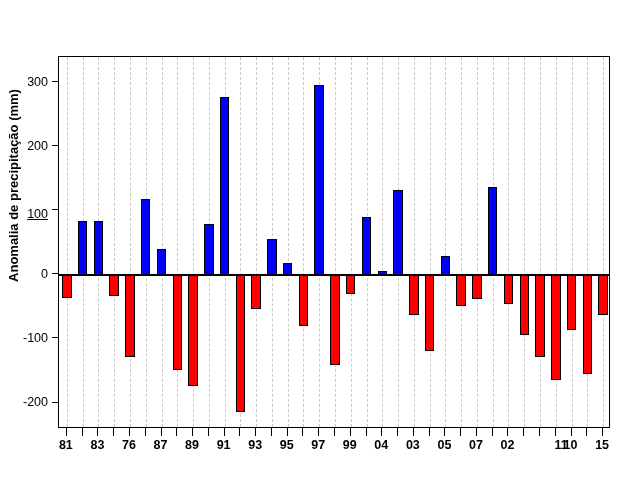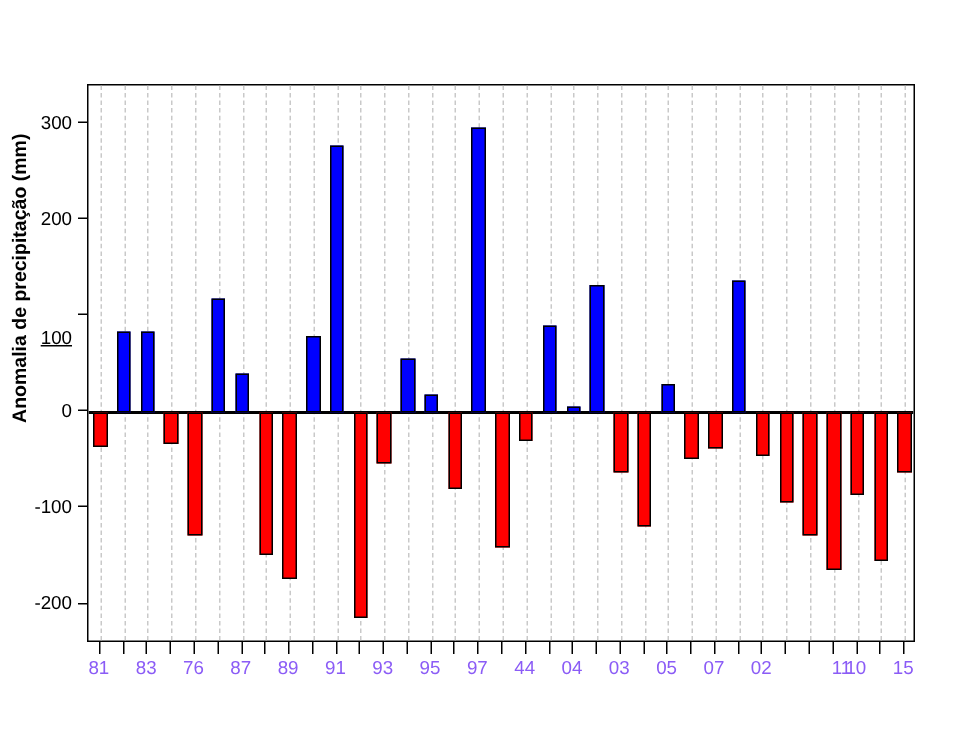--- a/index.html
+++ b/index.html
@@ -71,21 +71,21 @@
 
   
   .x-axis-ticks{position:absolute;left:58px;top:428px;width:552px;height:8px;}
   .x-axis-ticks i{
     position:absolute;top:0;width:0;height:8px;
     border-left:1.4px solid #000;
   }
   .x-axis-labels{position:absolute;left:58px;top:438px;width:552px;height:18px;}
   .x-axis-labels span{
     position:absolute;top:0;transform:translateX(-50%);
-    font-size:12.5px;color:#8b5cf6;white-space:nowrap;
+    font-size:12.5px;color:#000000;white-space:nowrap;font-weight:bold;
   }
   .x-axis-title{
     position:absolute;left:0;top:466px;width:640px;
     text-align:center;font-size:13px;font-weight:bold;color:#000;
   }
 </style>
 </head>
 <body>
 
 <div id="root">
@@ -93,21 +93,21 @@
 
   <div class="y-axis-title">Anomalia de precipitação (mm)</div>
 
   <div class="y-axis-labels" id="yLabels">
       <span style="top: 346.345px;">-200</span>
       <div style="position: absolute; right: -9px; top: 345.545px; width: 9px; height: 0px; border-top: 1.6px solid rgb(0, 0, 0);"></div>
       <span style="top: 282.207px;">-100</span>
       <div style="position: absolute; right: -9px; top: 281.407px; width: 9px; height: 0px; border-top: 1.6px solid rgb(0, 0, 0);"></div>
       <span style="top: 218.069px;">0</span>
       <div style="position: absolute; right: -9px; top: 217.269px; width: 9px; height: 0px; border-top: 1.6px solid rgb(0, 0, 0);"></div>
-      <span style="top: 169px; text-decoration: underline;">100</span>
+      <span style="top: 158px; text-decoration: underline;">100</span>
       <div style="position: absolute; right: -9px; top: 153.131px; width: 9px; height: 0px; border-top: 1.6px solid rgb(0, 0, 0);"></div>
       <span style="top: 89.7931px;">200</span>
       <div style="position: absolute; right: -9px; top: 88.9931px; width: 9px; height: 0px; border-top: 1.6px solid rgb(0, 0, 0);"></div>
       <span style="top: 25.6552px;">300</span>
       <div style="position: absolute; right: -9px; top: 24.8552px; width: 9px; height: 0px; border-top: 1.6px solid rgb(0, 0, 0);"></div>
     </div>
 
   <div class="plot-box">
     <div class="gridlayer" id="gridLayer">
         <div class="gridline" style="left: 7.88571px;"></div>
@@ -228,21 +228,21 @@
   <div class="x-axis-labels" id="xLabels">
       <span style="left: 7.88571px;">81</span>
       <span style="left: 39.4286px;">83</span>
       <span style="left: 70.9714px;">76</span>
       <span style="left: 102.514px;">87</span>
       <span style="left: 134.057px;">89</span>
       <span style="left: 165.6px;">91</span>
       <span style="left: 197.143px;">93</span>
       <span style="left: 228.686px;">95</span>
       <span style="left: 260.229px;">97</span>
-      <span style="left: 291.771px;">44</span>
+      <span style="left: 291.771px;">99</span>
       <span style="left: 323.314px;">04</span>
       <span style="left: 354.857px;">03</span>
       <span style="left: 386.4px;">05</span>
       <span style="left: 417.943px;">07</span>
       <span style="left: 449.486px;">02</span>
       <span style="left: 503px;">11</span>
       <span style="left: 512.571px;">10</span>
       <span style="left: 544.114px;">15</span>
     </div>
 

